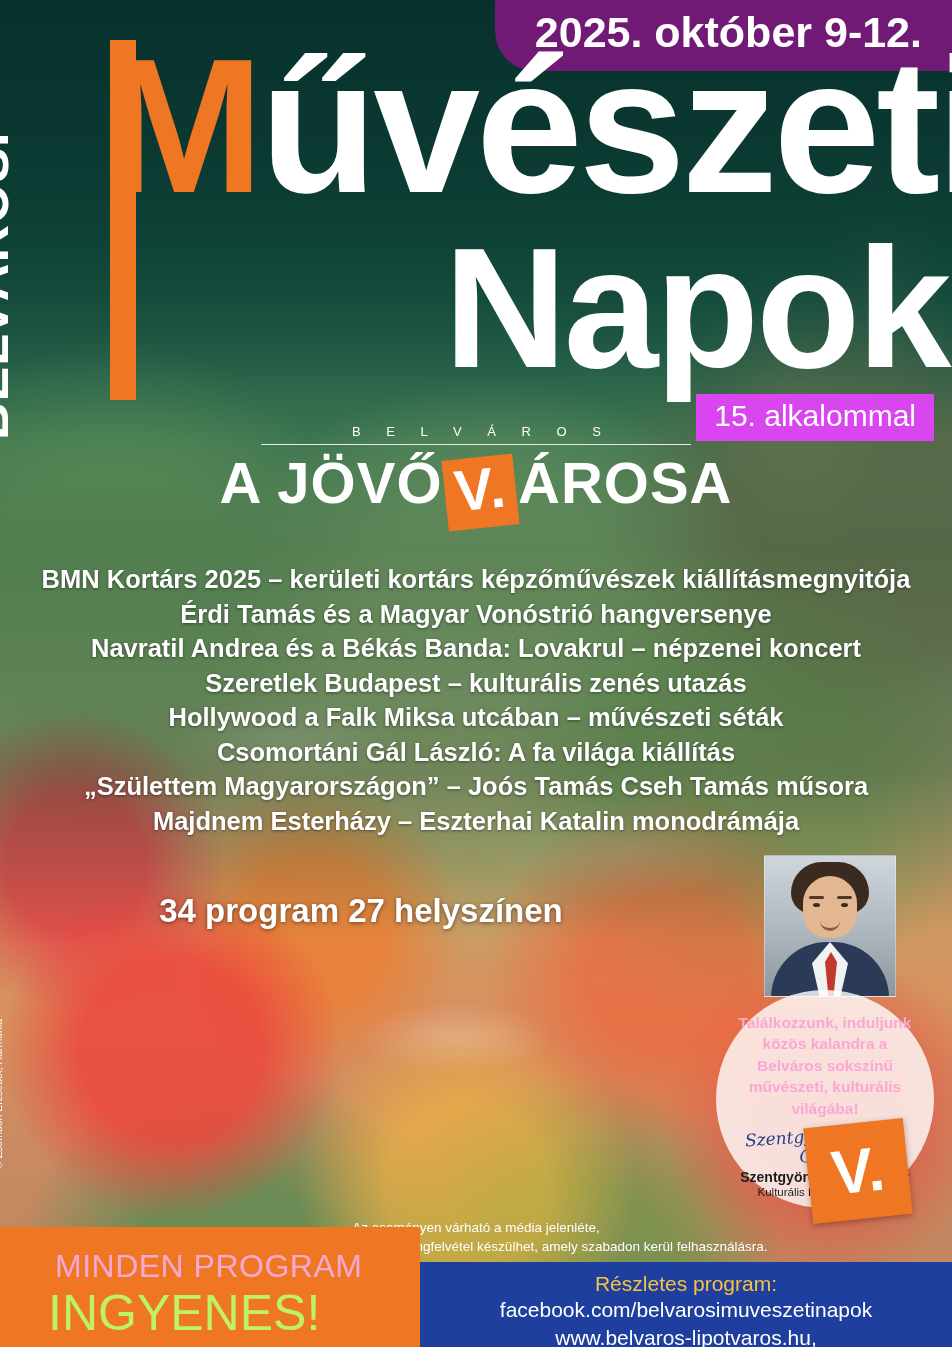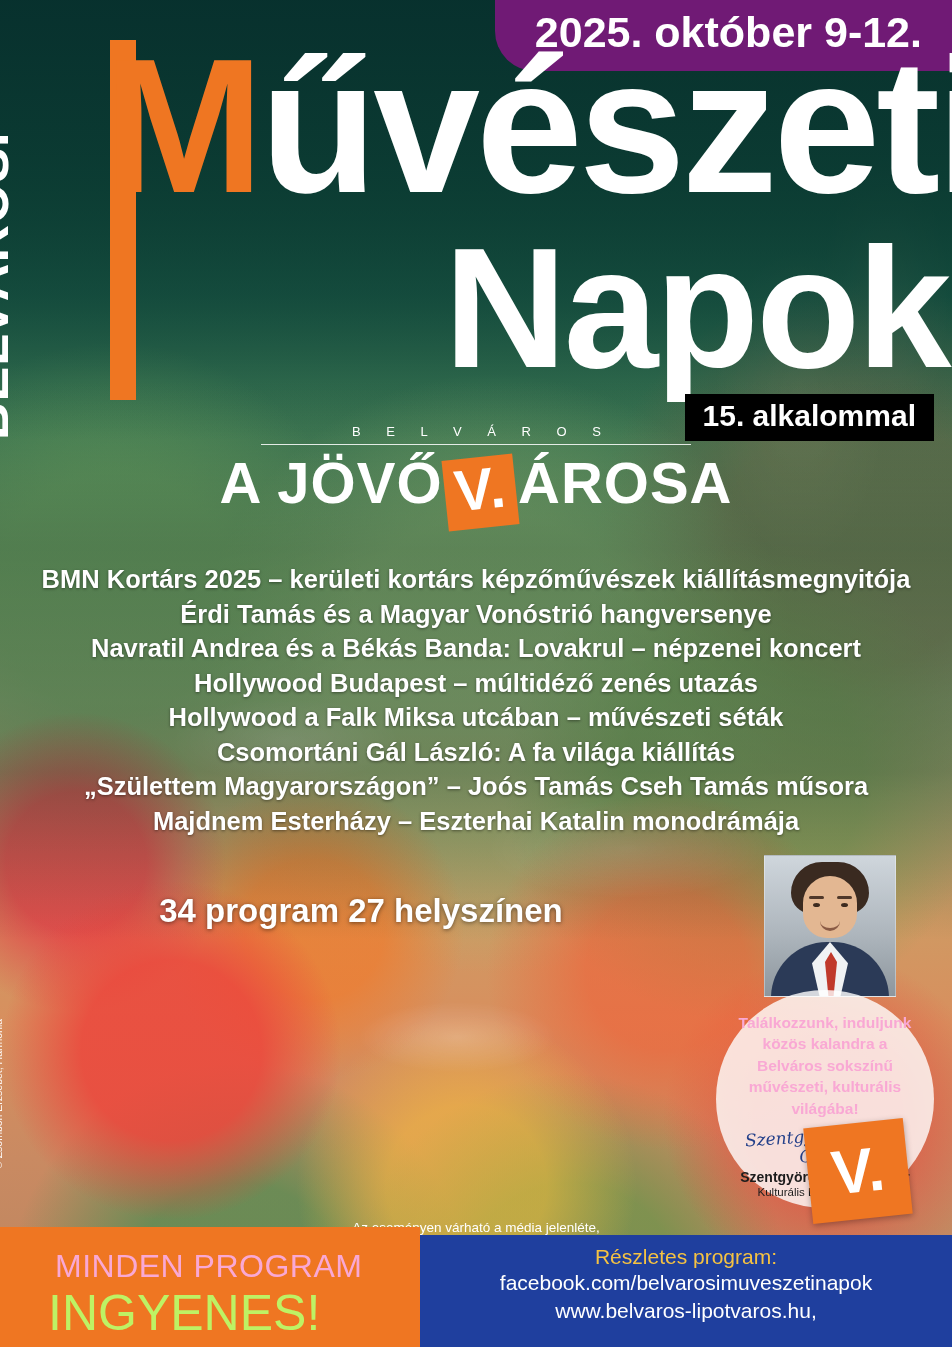--- a/index.html
+++ b/index.html
@@ -136,24 +136,24 @@
     color: #ffffff;
     letter-spacing: -3px;
     white-space: nowrap;
   }
 
   
   .alkalommal {
     position: absolute;
     right: 18px;
     top: 394px;
-    background: #000000;
+    background: #d946ef;
     color: #ffffff;
     font-size: 30px;
-    font-weight: bold;
+    font-weight: normal;
     padding: 5px 18px 8px 18px;
   }
 
   
   .logo-block {
     position: absolute;
     left: 0; right: 0;
     top: 424px;
     text-align: center;
     color: #ffffff;
@@ -355,21 +355,21 @@
     bottom: 5px;
     color: #bef264;
     font-size: 50px;
     letter-spacing: 0px;
   }
   .bottom-blue {
     position: absolute;
     left: 420px;
     right: 0;
     bottom: 0;
-    height: 112px;
+    height: 85px;
     background: #1f3f9e;
     color: #ffffff;
     text-align: center;
   }
   .details-title {
     color: #f5c242;
     font-size: 21px;
     margin-top: 10px;
   }
   .details-line {
@@ -417,21 +417,21 @@
   <div class="logo-block">
     <div class="logo-belvaros">B E L V Á R O S</div>
     <div class="logo-rule"></div>
     <div class="logo-main"><span>A JÖVŐ</span><span class="v-tile">V.</span><span>ÁROSA</span></div>
   </div>
 
   <div class="program-list">
     <div>BMN Kortárs 2025 – kerületi kortárs képzőművészek kiállításmegnyitója</div>
     <div>Érdi Tamás és a Magyar Vonóstrió hangversenye</div>
     <div>Navratil Andrea és a Békás Banda: Lovakrul – népzenei koncert</div>
-    <div>Hollywood Budapest – múltidéző zenés utazás</div>
+    <div>Szeretlek Budapest – kulturális zenés utazás</div>
     <div>Hollywood a Falk Miksa utcában – művészeti séták</div>
     <div>Csomortáni Gál László: A fa világa kiállítás</div>
     <div>„Születtem Magyarországon” – Joós Tamás Cseh Tamás műsora</div>
     <div>Majdnem Esterházy – Eszterhai Katalin monodrámája</div>
   </div>
 
   <div class="count-line">34 program 27 helyszínen</div>
 
   <div class="portrait">
     <div class="shoulders"></div>

